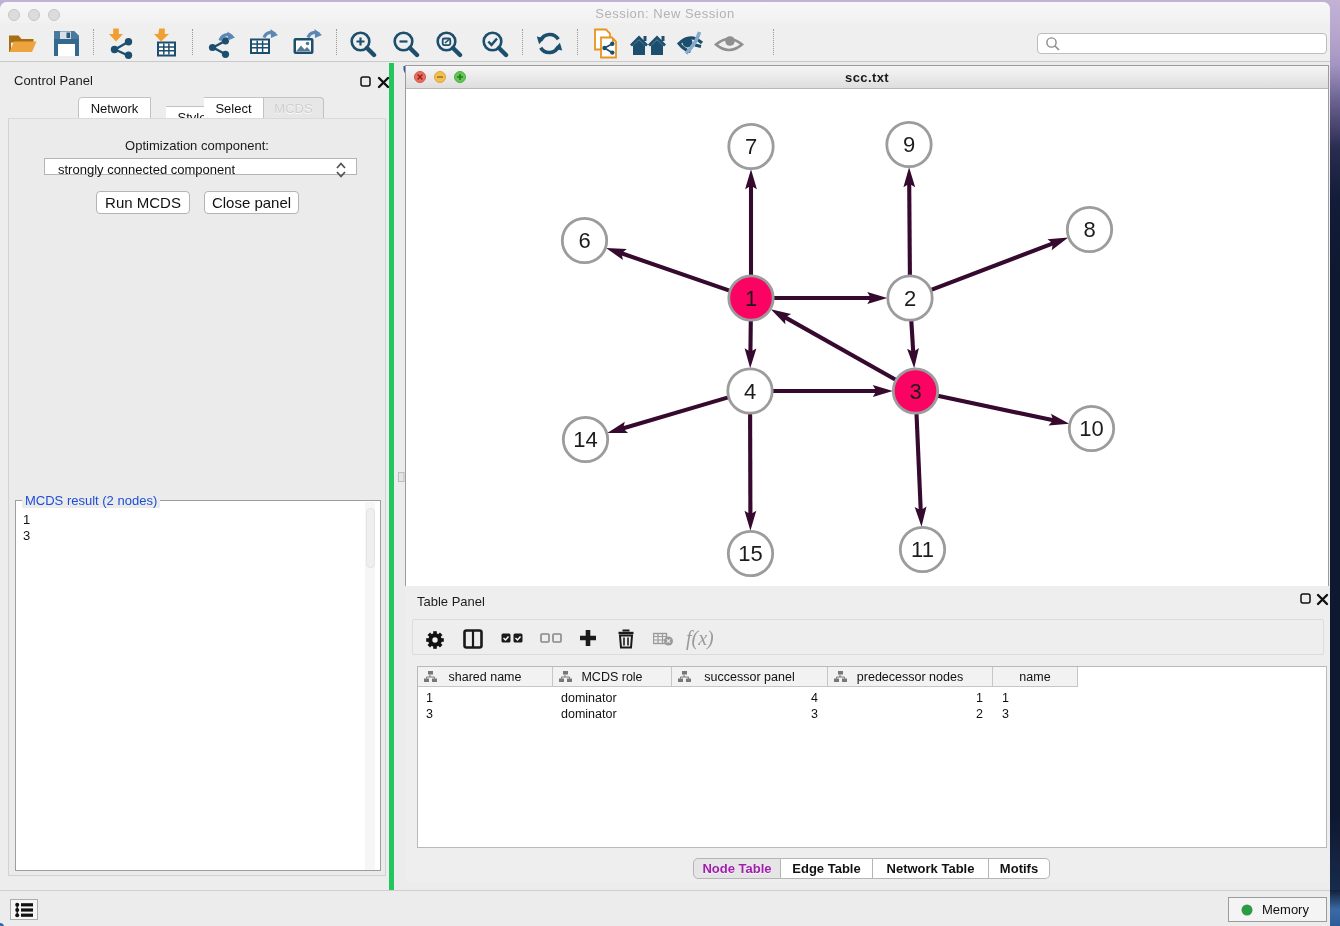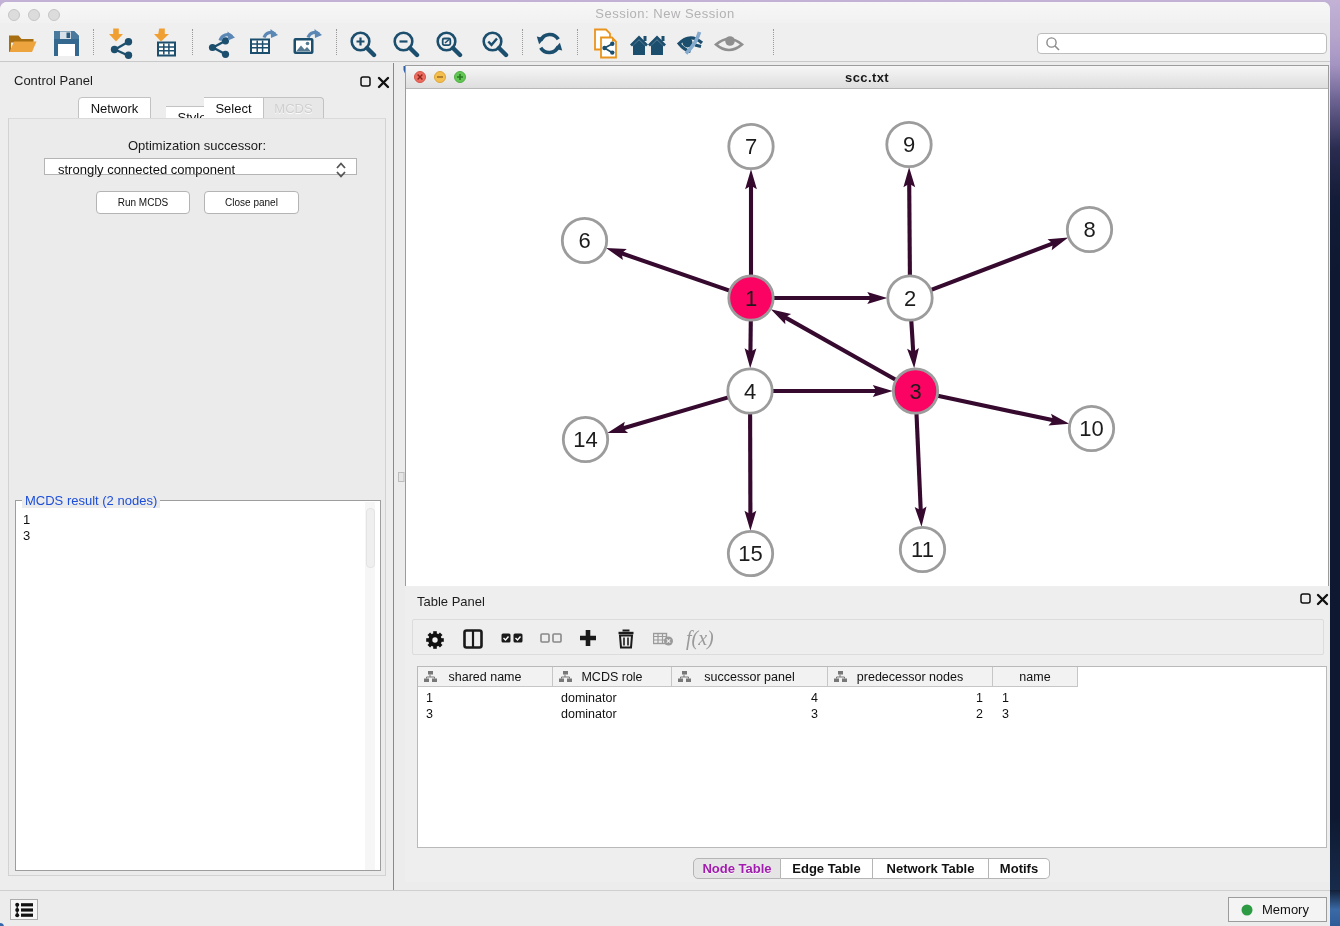--- a/index.html
+++ b/index.html
@@ -11,28 +11,28 @@
 
 #titlebar { position:absolute; left:0; top:0; width:100%; height:22px; background:linear-gradient(#f7f7f7,#f1f1f1); border-radius:7px 7px 0 0; border-bottom:1px solid #e2e2e2; }
 #titlebar .dot { position:absolute; top:7px; width:12px; height:12px; border-radius:50%; background:#dcdcdc; border:1px solid #c6c6c6; }
 #title-text { position:absolute; top:4px; left:0; width:100%; text-align:center; font-size:13px; letter-spacing:0.5px; color:#b4b2b4; }
 
 #toolbar { position:absolute; left:0; top:21px; width:100%; height:39px; background:#efefef; border-bottom:1px solid #c9c9c9; }
 .tbi { position:absolute; top:6px; }
 .tsep { position:absolute; top:6px; height:26px; border-left:1px dotted #9a9a9a; }
 #search { position:absolute; left:1037px; top:10px; width:290px; height:21px; background:#fff; border:1px solid #bdbdbd; border-radius:4px; }
 
-#cpanel { position:absolute; left:0; top:61px; width:394px; height:827px; background:#ededed; border-right:1px solid #22c55e; }
+#cpanel { position:absolute; left:0; top:61px; width:394px; height:827px; background:#ededed; border-right:5px solid #22c55e; }
 #cp-title { position:absolute; left:14px; top:10px; font-size:13px; color:#1d1d1d; }
 .wicon { position:absolute; top:9px; font-size:13px; color:#111; }
 .tab { position:absolute; top:34px; height:22px; background:#fff; border:1px solid #c2c2c2; border-left:none; font-size:13px; color:#111; text-align:center; line-height:21px; }
 #cp-body { position:absolute; left:8px; top:55px; width:378px; height:758px; background:#ebebeb; border:1px solid #d2d2d2; border-top:1px solid #dadada; }
 #opt-label { position:absolute; left:0; top:19px; width:100%; text-align:center; font-size:13px; color:#1a1a1a; }
 #dropdown { position:absolute; left:35px; top:39px; width:313px; height:17px; background:#fff; border:1px solid #b4b4b4; border-radius:0; font-size:13px; color:#111; line-height:21px; padding-left:13px; }
-.btn { position:absolute; top:72px; height:23px; background:#fff; border:1px solid #b4b4b4; border-radius:4px; font-size:10px; color:#111; text-align:center; line-height:21px; }
+.btn { position:absolute; top:72px; height:23px; background:#fff; border:1px solid #b4b4b4; border-radius:4px; font-size:15px; color:#111; text-align:center; line-height:21px; }
 #fieldset { position:absolute; left:6px; top:381px; width:366px; height:371px; border:1px solid #9d9d9d; background:#fff; }
 #fs-legend { position:absolute; left:6px; top:-8px; background:#ebebeb; padding:0 3px; font-size:13px; color:#1d4ed8; }
 #fs-text { position:absolute; left:7px; top:11px; font-size:13px; color:#111; line-height:16px; }
 #fs-scroll { position:absolute; right:5px; top:1px; width:10px; height:368px; background:#f6f6f6; }
 #fs-thumb { position:absolute; right:0px; top:6px; width:9px; height:60px; background:#efefef; border:1px solid #e4e4e4; border-radius:4px; }
 
 #netwin { position:absolute; left:405px; top:63px; width:924px; height:524px; background:#fff; border:1px solid #9c9c9c; border-bottom:1px solid #e0e0e0; }
 #net-title { position:absolute; left:0; top:0; width:100%; height:23px; background:linear-gradient(#f6f6f6,#dedede); border-bottom:1px solid #b8b8b8; }
 .tl { position:absolute; top:5px; width:12px; height:12px; border-radius:50%; }
 #net-name { position:absolute; top:4px; width:100%; text-align:center; font-size:13px; font-weight:600; letter-spacing:0.4px; color:#1a1a1a; }
@@ -208,21 +208,21 @@
         <rect x="1" y="1" width="9" height="9" rx="2" fill="none" stroke="#111" stroke-width="1.5"></rect>
       </svg>
     <svg class="wicon" style="left:377px;top:13px" width="13" height="13" viewBox="0 0 13 13">
         <path d="M2,2 L11,11 M11,2 L2,11" stroke="#111" stroke-width="2.4" stroke-linecap="round"></path>
       </svg>
     <div class="tab" style="left:78px; width:73px; border-left:1px solid #c2c2c2; border-radius:4px 0 0 0;">Network</div>
     <div class="tab" style="left:166px; width:53px;margin-top:9px;">Style</div>
     <div class="tab" style="left:204px; width:60px;">Select</div>
     <div class="tab" style="left:264px; width:60px; background:#e7e7e7; border-bottom:1px solid #e7e7e7; border-radius:0 4px 0 0; color:#cfcfcf; text-shadow:0 1px 0 #fafafa;">MCDS</div>
     <div id="cp-body">
-      <div id="opt-label">Optimization successor:</div>
+      <div id="opt-label">Optimization component:</div>
       <div id="dropdown">strongly connected component
         <svg width="10" height="16" style="position:absolute;right:10px;top:3px" viewBox="0 0 10 16">
             <path d="M1,6 L5,1.5 L9,6 M1,10 L5,14.5 L9,10" fill="none" stroke="#555" stroke-width="1.8"></path>
           </svg>
       </div>
       <div class="btn" style="left:87px; width:94px;">Run MCDS</div>
       <div class="btn" style="left:195px; width:95px;">Close panel</div>
       <div id="fieldset">
         <div id="fs-legend">MCDS result (2 nodes)</div>
         <div id="fs-text">1<br>3</div>

